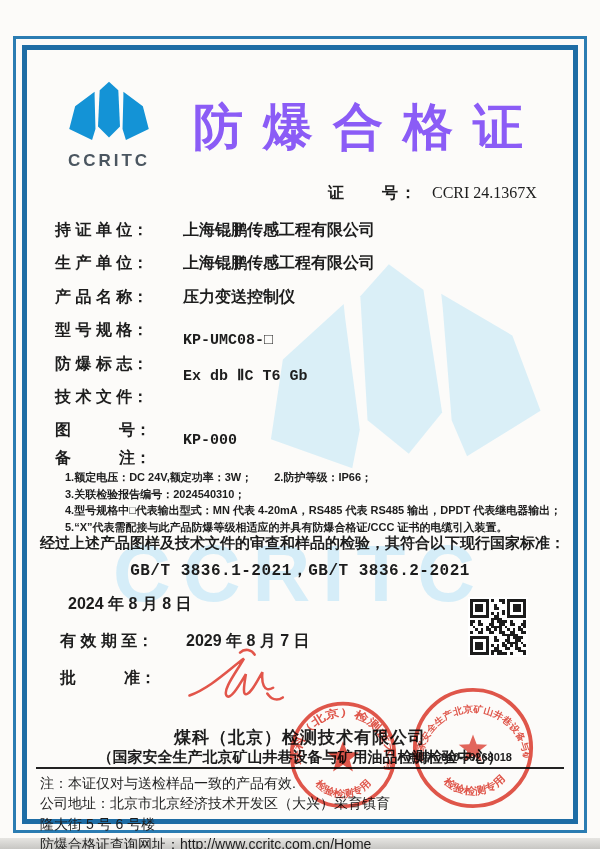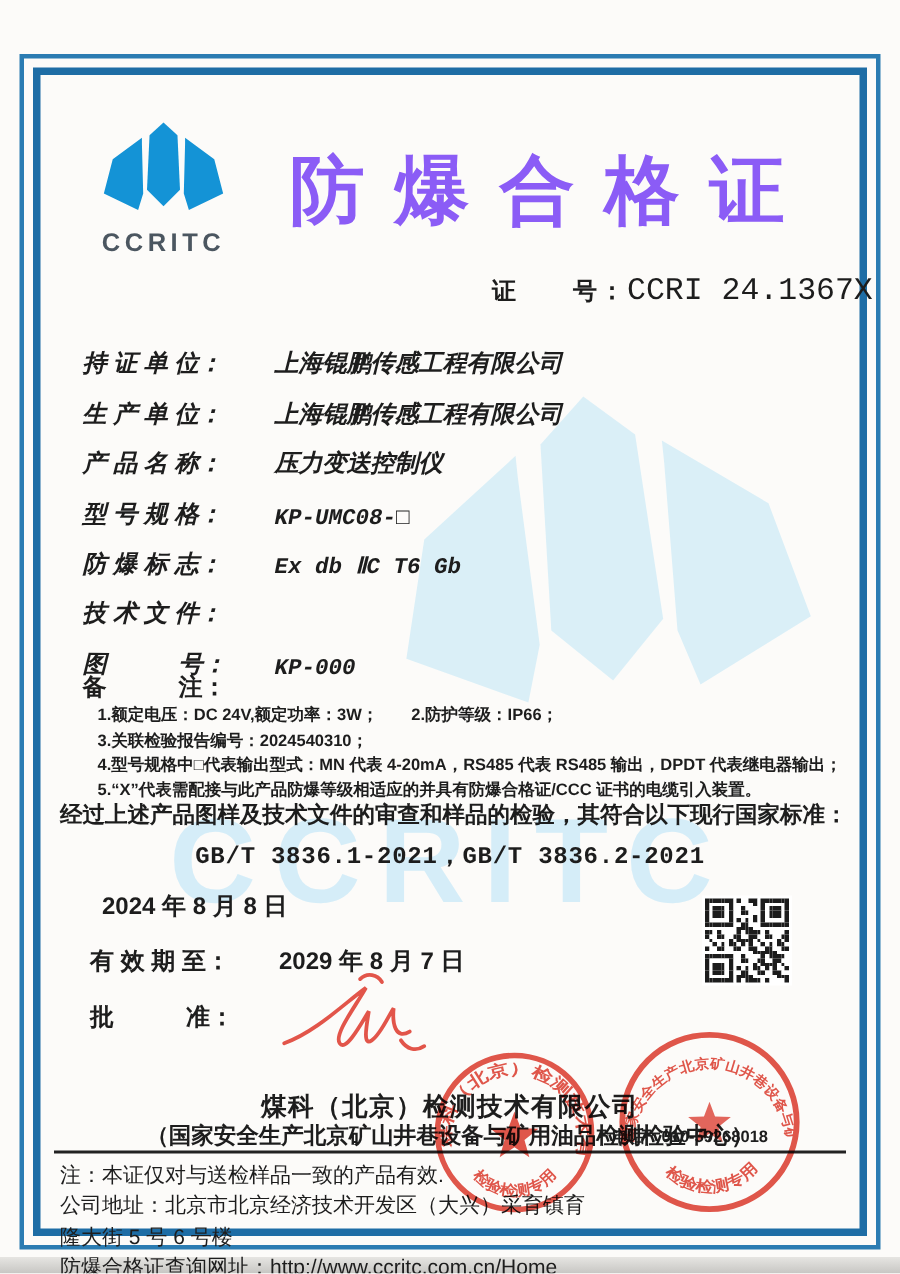--- a/index.html
+++ b/index.html
@@ -9,26 +9,26 @@
   .border-outer{position:absolute;left:13px;top:36px;right:13px;bottom:16px;border:3px solid #2b7cb2;}
   .border-inner{position:absolute;left:22px;top:45px;right:22px;bottom:25px;border:5px solid #1e6da5;}
   .wm-logo{position:absolute;left:255px;top:258px;width:290px;height:225px;opacity:.6;transform:rotate(-6deg);z-index:0;}
   .wm-text{position:absolute;left:0;right:0;top:528px;text-align:center;font-size:80px;font-weight:bold;letter-spacing:12px;color:#c9e9f8;opacity:.75;z-index:0;}
   .abs{position:absolute;z-index:1;}
   .logo{left:50px;top:80px;width:118px;text-align:center;}
   .logo-text{font-size:17px;font-weight:bold;letter-spacing:3px;color:#4b5660;margin-top:1px;}
   .title{left:172px;top:94px;right:36px;text-align:center;font-size:50px;font-weight:bold;letter-spacing:20px;color:#8b5cf6;white-space:nowrap;}
   .cert-row{left:328px;top:183px;font-size:16px;white-space:nowrap;}
   .cert-row .lbl{font-weight:bold;letter-spacing:2px;}
-  .cert-row .val{font-family:Liberation Mono, monospace;font-size:21px;}
+  .cert-row .val{font-family:Liberation Serif, serif;font-size:16px;margin-left:14px;}
   .fields{left:55px;top:220px;right:34px;}
-  .f-row{display:flex;align-items:flex-end;height:33.4px;font-style:italic;}
+  .f-row{display:flex;align-items:flex-start;height:33.4px;}
   .f-label{min-width:118px;font-weight:bold;font-size:16px;white-space:pre;}
   .f-value{font-size:16px;font-weight:600;margin-left:10px;white-space:pre;}
-  .latin{font-family:"Liberation Mono",monospace;font-weight:bold;font-size:15px;}
+  .latin{font-family:"Liberation Mono",monospace;font-weight:bold;font-size:15px;margin-top:12px;}
   .remarks{left:55px;top:438px;right:28px;display:flex;flex-direction:column;}
   .r-label{min-width:118px;font-weight:bold;font-size:16px;white-space:pre;margin-top:10px;}
   .r-lines{font-size:11px;line-height:1.5;font-weight:600;margin-left:10px;}
   .statement{left:40px;top:534px;right:26px;font-size:15px;font-weight:bold;white-space:nowrap;}
   .standards{left:0;right:0;top:560px;text-align:center;font-family:"Liberation Mono",monospace;font-weight:bold;font-size:16px;letter-spacing:.5px;}
   .dates{left:60px;top:592px;width:320px;}
   .d-row{display:flex;align-items:center;height:24px;margin-bottom:13px;}
   .d-label{min-width:118px;font-weight:bold;font-size:16px;white-space:pre;}
   .d-value{font-size:16px;font-weight:600;margin-left:8px;white-space:pre;}
   .sig{left:183px;top:643px;width:118px;height:70px;z-index:2;}

